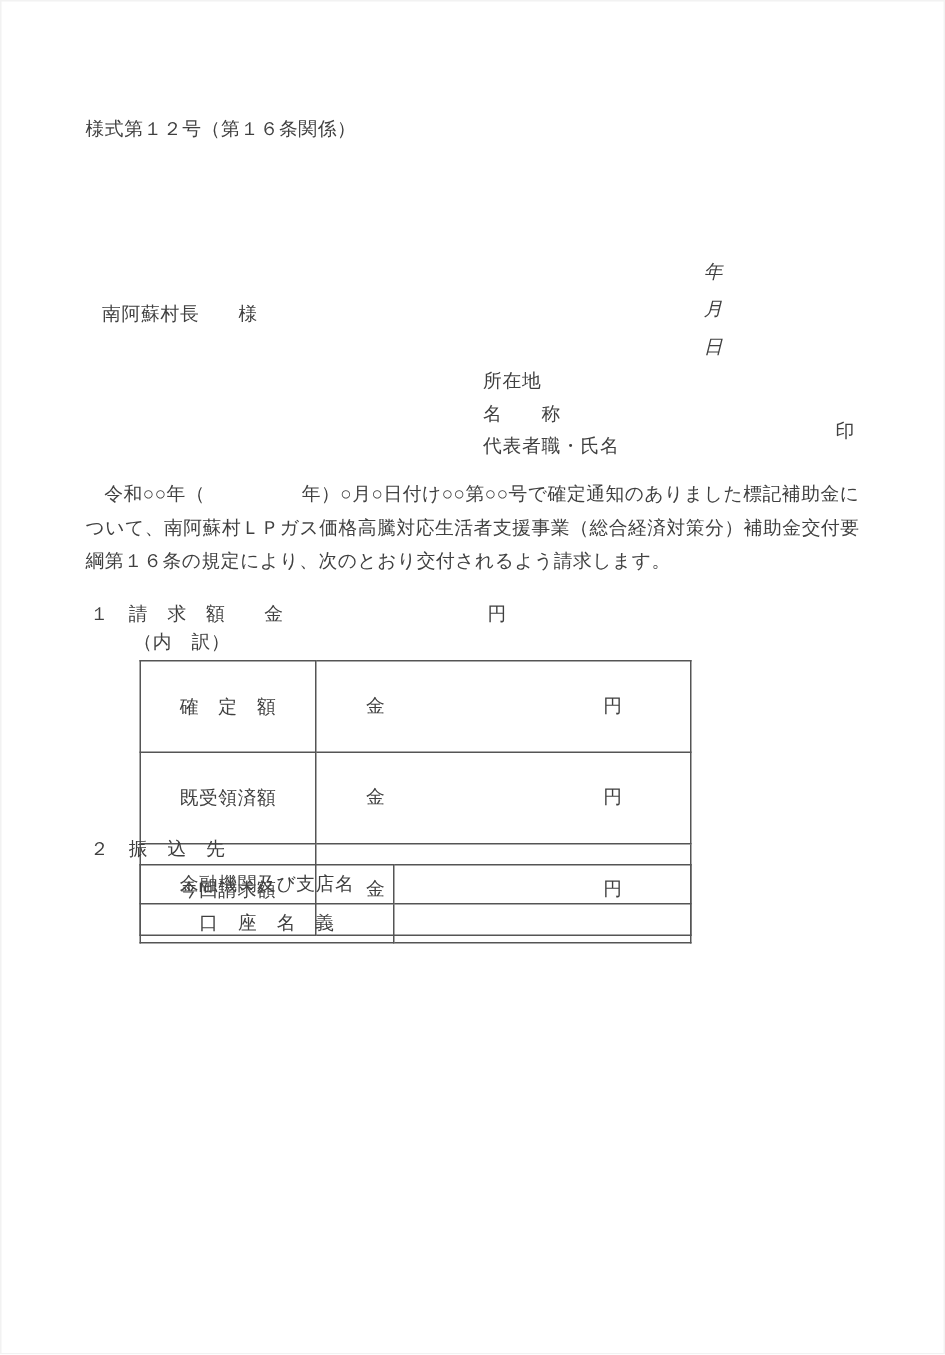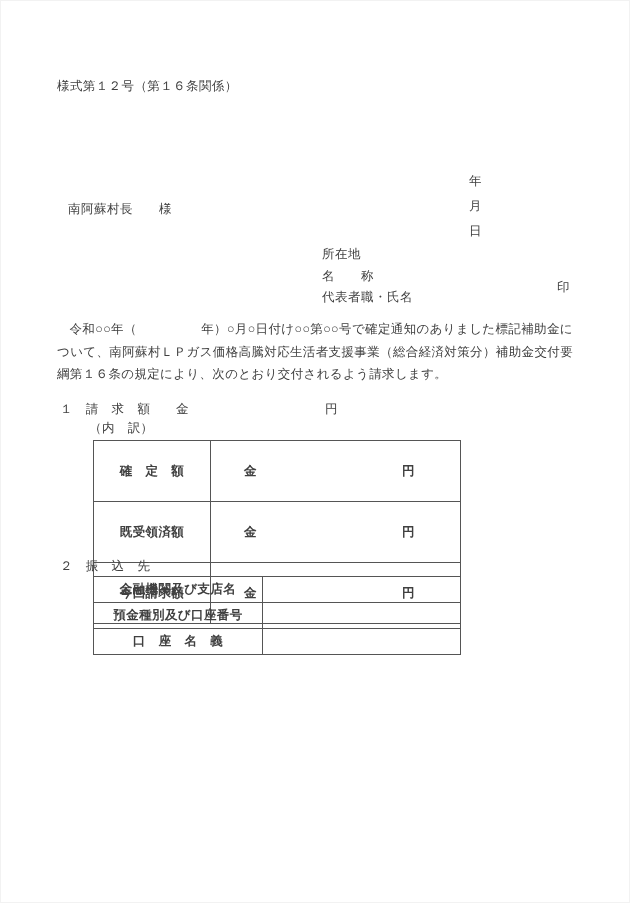--- a/index.html
+++ b/index.html
@@ -48,20 +48,21 @@
     left: 92px;
     top: 120px;
     font-size: 13px;
     letter-spacing: 0.6px;
   }
 
   .date-line {
     left: 455px;
     top: 162px;
     letter-spacing: 0.4px;
+    font-style: italic;
   }
   .date-line span { display: inline-block; }
   .date-gap { width: 26px; }
 
   .addressee {
     left: 68px;
     top: 203px;
     letter-spacing: 0.5px;
     text-align: right;
   }
@@ -127,21 +128,20 @@
     font-size: 12.5px;
     letter-spacing: 0.4px;
     table-layout: fixed;
   }
   table.form-table td {
     border: 1px solid #555555;
     height: 21px;
     padding: 0;
     vertical-align: middle;
     white-space: pre;
-    font-weight: bold;
   }
 
   #table-amounts {
     left: 93px;
     top: 440px;
     width: 365px;
   }
   #table-amounts td.label {
     width: 116px;
     text-align: center;
@@ -244,23 +244,19 @@
 
   <div class="t sec-label sec2-label">２　振　込　先</div>
 
   <table class="form-table" id="table-bank">
     <tbody>
       <tr>
         <td class="label">金融機関及び支店名</td>
         <td class="value"></td>
       </tr>
       <tr>
-        <td class="label">預金種別及び口座番号</td>
-        <td class="value"></td>
-      </tr>
-      <tr>
         <td class="label">口　座　名　義</td>
         <td class="value"></td>
       </tr>
     </tbody>
   </table>
 
 </div>
 
 </body></html>

